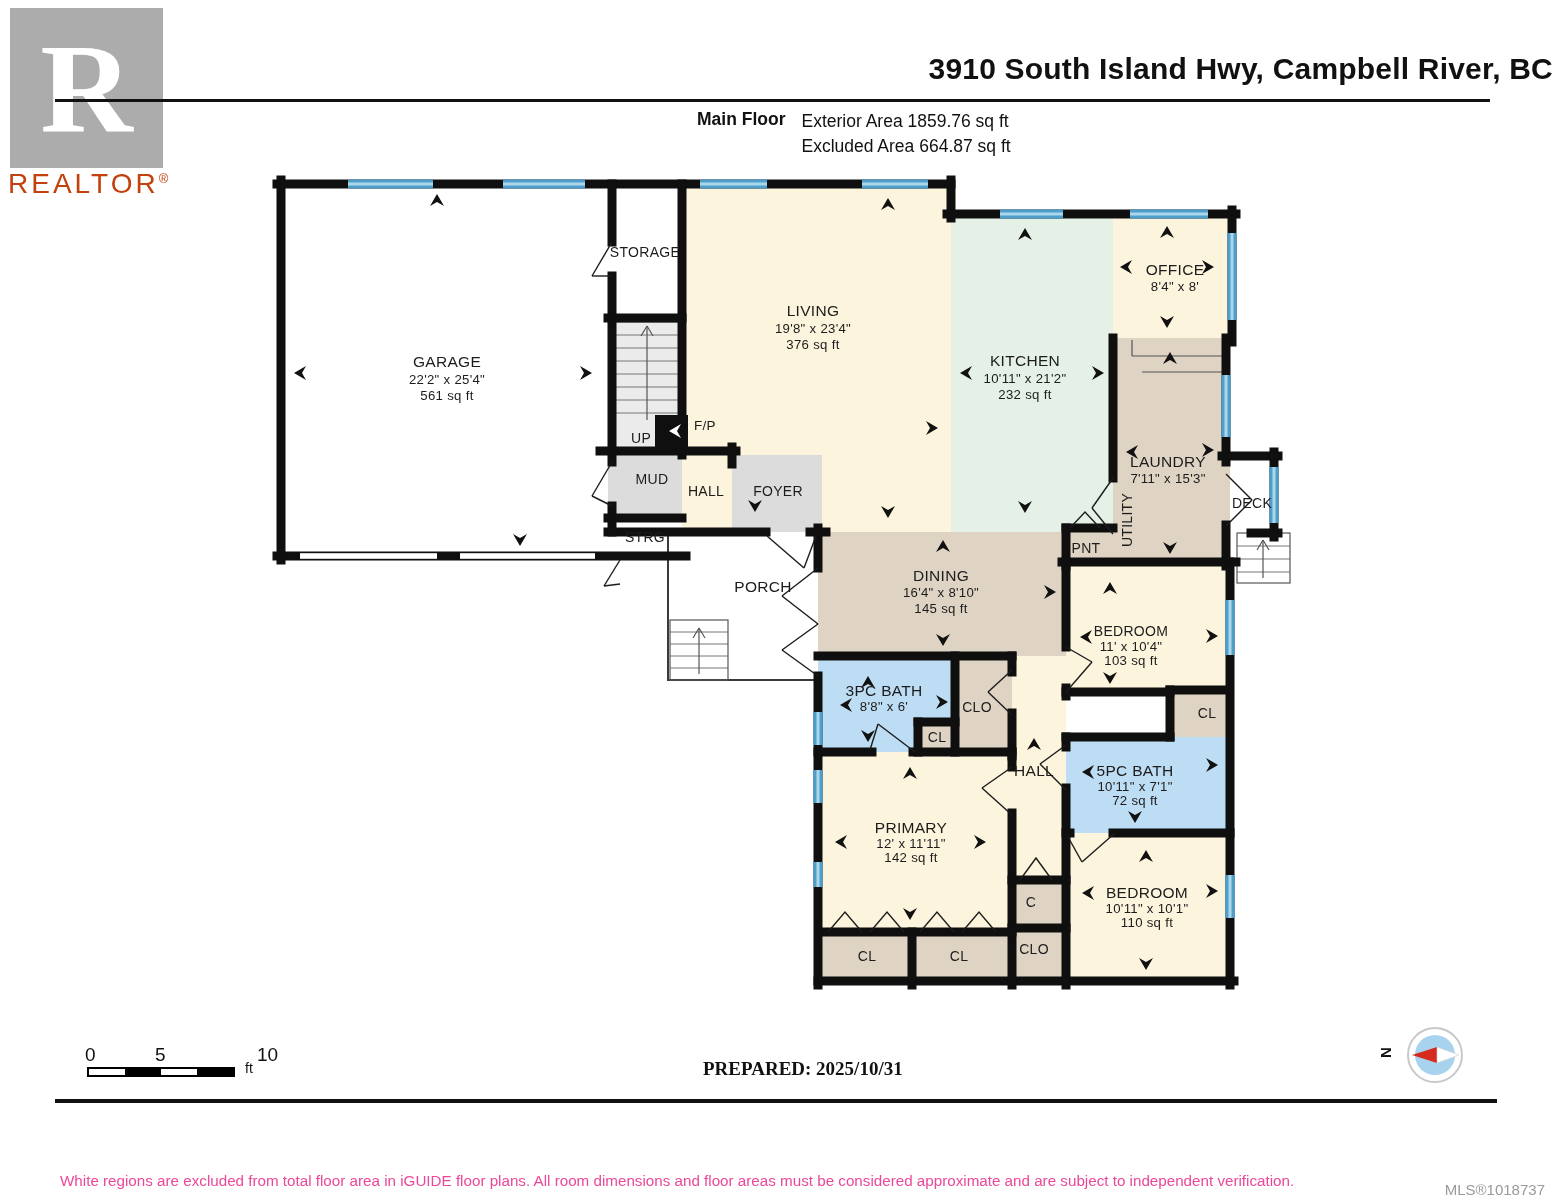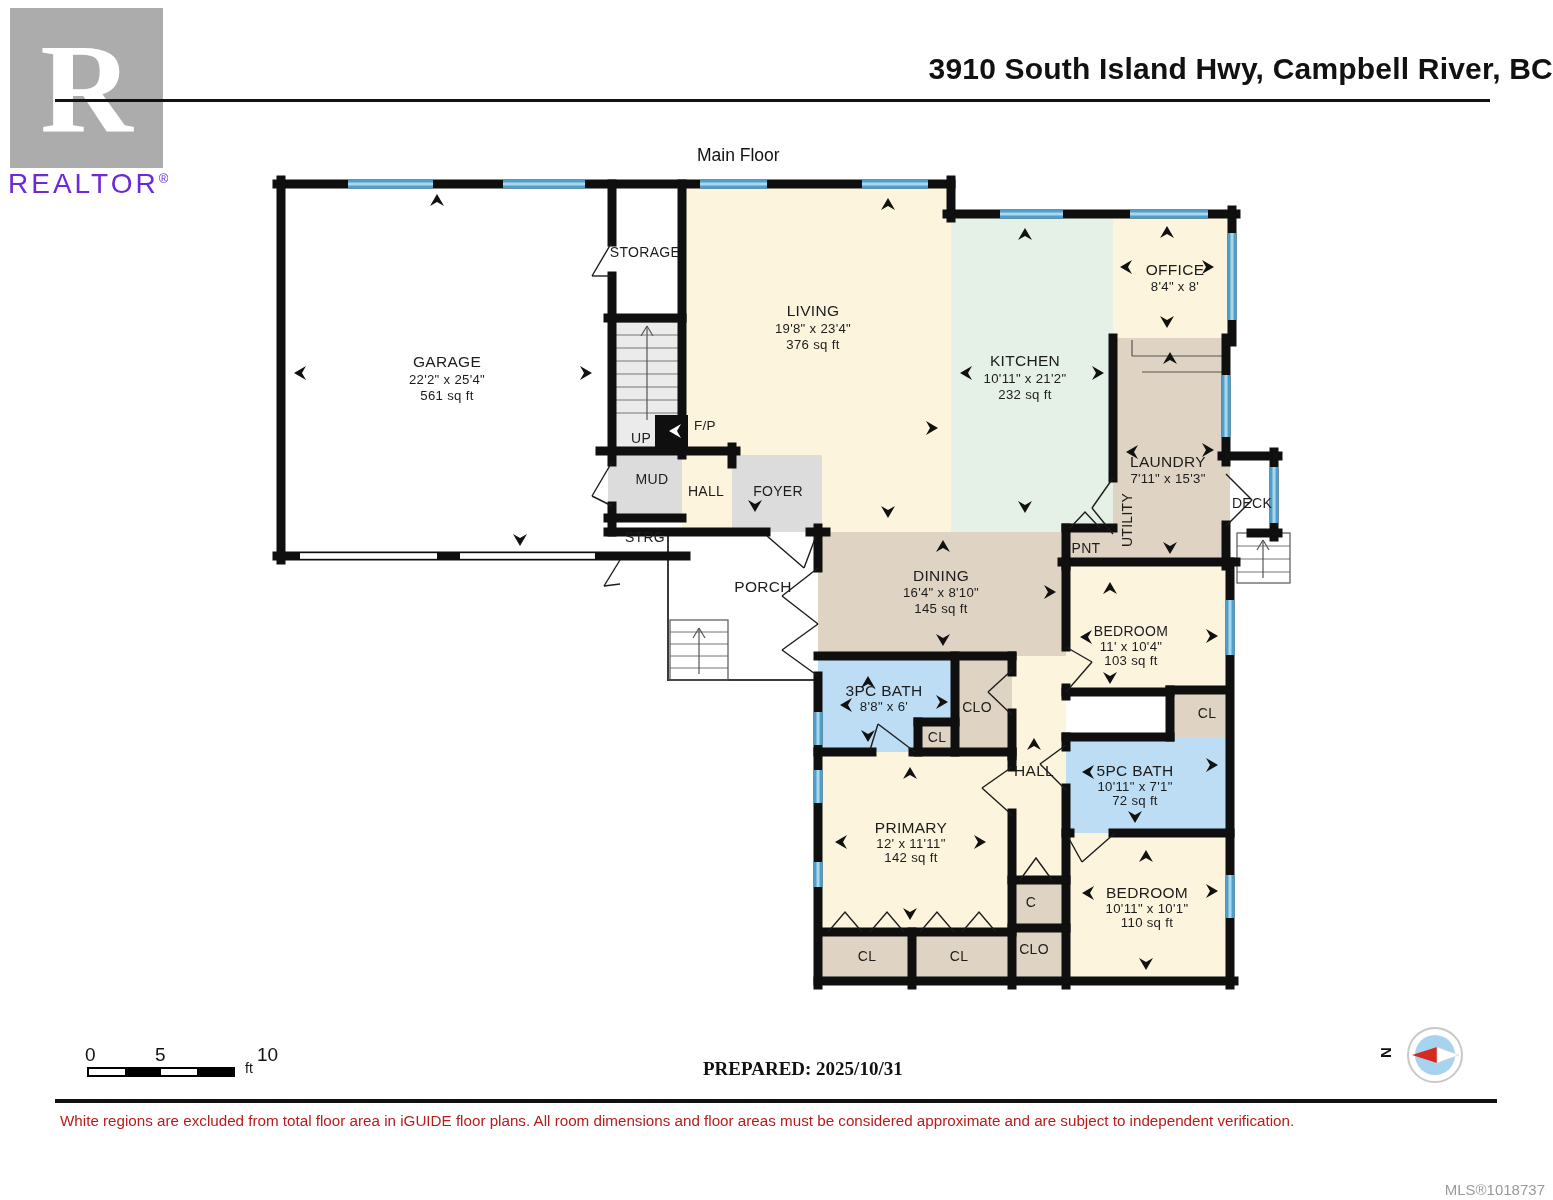--- a/index.html
+++ b/index.html
@@ -3,27 +3,27 @@
 <meta charset="utf-8">
 <style>
   html,body{margin:0;padding:0;background:#fff;}
   body{width:1553px;height:1200px;position:relative;overflow:hidden;
        font-family:"Liberation Sans",sans-serif;color:#111;}
 
   
   .logo-box{position:absolute;left:10px;top:8px;width:153px;height:160px;background:#acacac;
             display:flex;align-items:center;justify-content:center;}
   .logo-box span{font-family:"Liberation Serif",serif;font-weight:bold;font-size:128px;color:#fff;line-height:1;}
-  .logo-word{position:absolute;left:8px;top:168px;font-size:28px;letter-spacing:3px;color:#6d28d9;font-weight:400;}
+  .logo-word{position:absolute;left:8px;top:168px;font-size:28px;letter-spacing:3px;color:#c2410c;font-weight:400;}
   .logo-word .reg{font-size:13px;vertical-align:super;letter-spacing:0;}
   .page-title{position:absolute;left:0;top:52px;width:1553px;text-align:right;
               font-size:30px;font-weight:bold;letter-spacing:.2px;}
   .title-rule{position:absolute;left:55px;top:99px;width:1435px;height:3px;background:#111;}
   .floor-info{position:absolute;left:697px;top:109px;display:flex;gap:16px;font-size:17.5px;}
-  .floor-info .fl{font-weight:normal;white-space:nowrap;margin-top:36px;}
+  .floor-info .fl{font-weight:bold;white-space:nowrap;}
   .floor-info .vals{line-height:25px;white-space:nowrap;}
 
   
   svg.plan{position:absolute;left:270px;top:170px;}
   text{font-family:"Liberation Sans",sans-serif;fill:#1c1c1c;text-anchor:middle;letter-spacing:.3px;}
   text.rn{font-size:15.5px;}
   text.rd{font-size:13.2px;}
   text.rs{font-size:14px;}
   text.fp{text-anchor:start;font-size:13.5px;}
 
@@ -38,36 +38,40 @@
   .scalebar .bar i:nth-child(1){background:#fff;}
   .scalebar .bar i:nth-child(2){background:#000;}
   .scalebar .bar i:nth-child(3){background:#fff;}
   .scalebar .bar i:nth-child(4){background:#000;}
   .scalebar .ft{position:absolute;left:158px;top:16px;font-size:14px;}
   .prepared{position:absolute;left:703px;top:1058px;font-size:19px;font-weight:bold;font-family:Liberation Serif, serif;}
   .compass{position:absolute;left:1402px;top:1024px;width:66px;height:62px;}
   .compass-n{position:absolute;left:1380px;top:1044px;font-size:15px;font-weight:bold;
              transform:rotate(-90deg);}
   .bottom-rule{position:absolute;left:55px;top:1099px;width:1442px;height:4px;background:#111;}
-  .disclaimer{position:absolute;left:60px;top:1112px;width:1300px;font-size:15.2px;color:#b91c1c;}
+  .disclaimer{position:absolute;left:60px;top:1172px;width:1300px;font-size:15.2px;color:#ec4899;}
   .mls{position:absolute;right:8px;top:1181px;font-size:15px;color:#9a9a9a;text-align:right;}
 </style>
 </head>
 <body>
 
 <div class="logo-box">
   <span>R</span>
 </div>
 <div class="logo-word"><span>REALTOR</span><span class="reg">®</span></div>
 
 <div class="page-title">3910 South Island Hwy, Campbell River, BC</div>
 <div class="title-rule"></div>
 
 <div class="floor-info">
   <span class="fl">Main Floor</span>
+  <span class="vals">
+    <span>Exterior Area 1859.76 sq ft</span><br>
+    <span>Excluded Area 664.87 sq ft</span>
+  </span>
 </div>
 
 <svg class="plan" width="1030" height="830" viewBox="0 0 1030 830">
 
   <g id="rooms">
     <rect x="7" y="14" width="335" height="372" fill="#ffffff"></rect>
     <rect x="342" y="14" width="70" height="134" fill="#ffffff"></rect>
     <rect x="342" y="148" width="70" height="133" fill="#EBEBEB"></rect>
     <rect x="338" y="281" width="74" height="67" fill="#DCDCDC"></rect>
     <rect x="342" y="348" width="70" height="38" fill="#ffffff"></rect>

